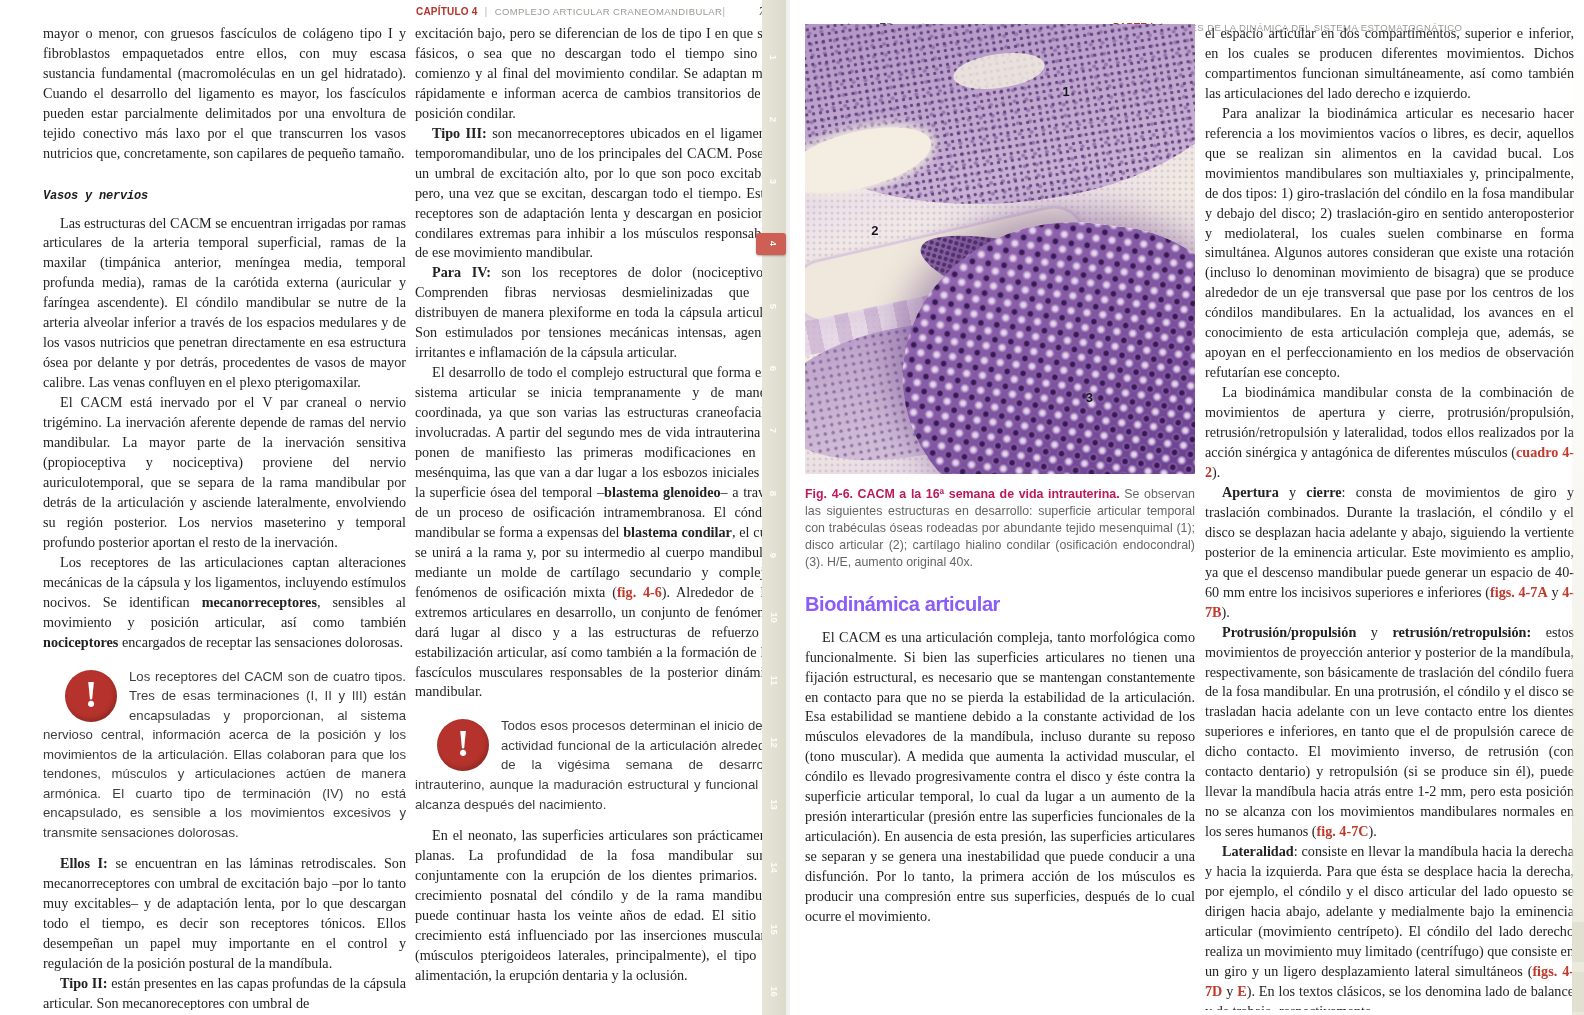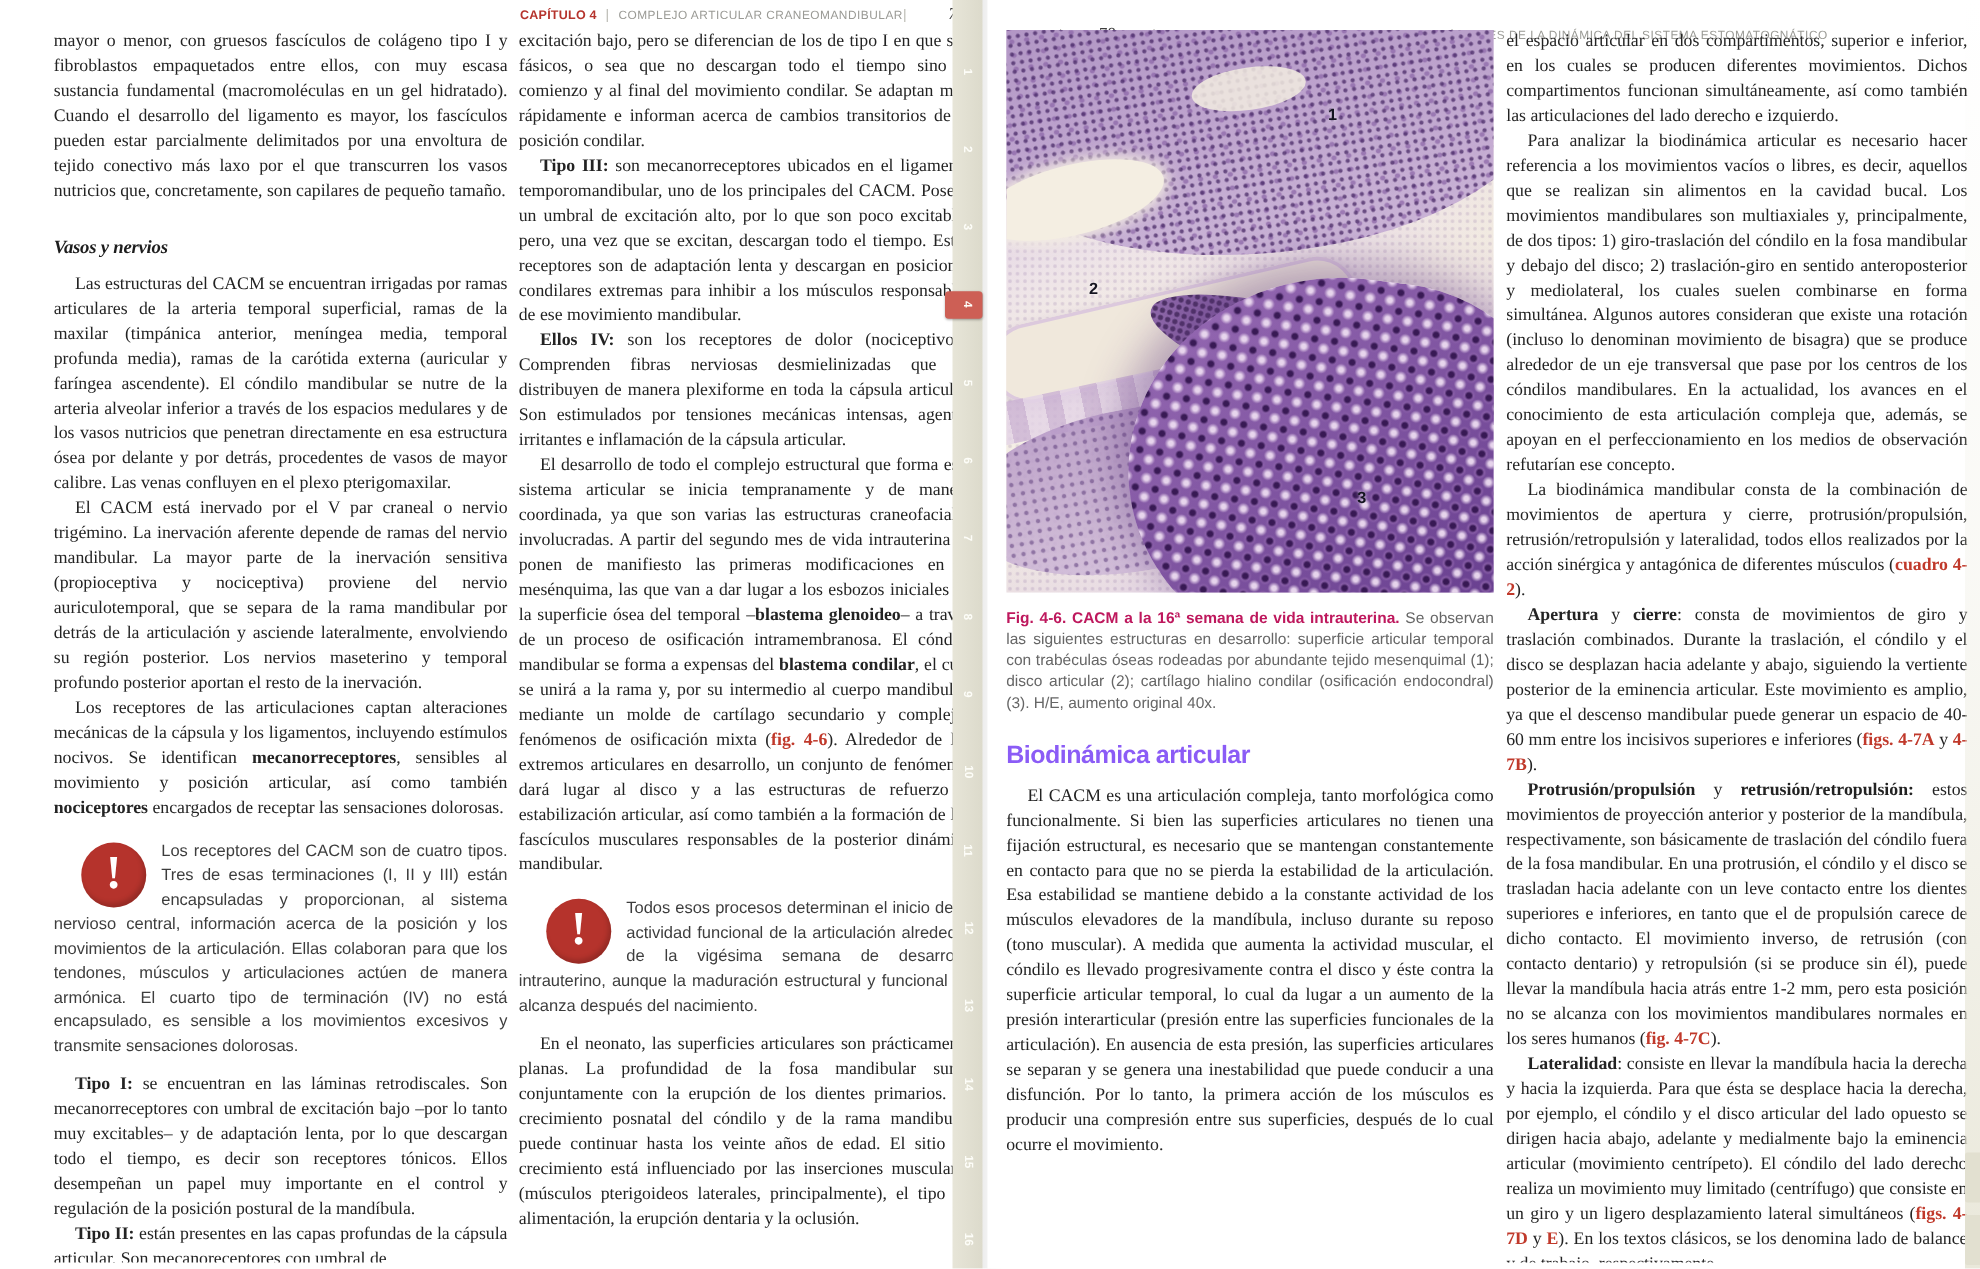--- a/index.html
+++ b/index.html
@@ -27,22 +27,22 @@
   
   .col{position:absolute;top:24px;height:986px;overflow:hidden;text-align:justify;
        font-size:14.2px;line-height:1.405;color:#232323;hyphens:auto;}
   #l-col1{left:30px;width:363px;}
   #l-col2{left:402px;width:362px;}
   #r-col1{left:15px;top:24px;width:390px;height:986px;position:absolute;overflow:hidden;}
   #r-col2{left:415px;width:369px;}
   .col p, .rich-col p{margin:0;}
   p.indent{text-indent:17px;}
   b.ref{color:#c0392b;}
-  h3.subhead{font-family:Liberation Serif, serif;font-style:italic;font-weight:bold;
-             font-size:15px;color:#1d1d1d;margin:24px 0 9px;letter-spacing:-.2px;text-align:left;}
+  h3.subhead{font-family:Liberation Mono, monospace;font-style:italic;font-weight:bold;
+             font-size:12px;color:#1d1d1d;margin:24px 0 9px;letter-spacing:-.2px;text-align:left;}
   h2.section-head{font-family:"Liberation Sans", sans-serif;font-weight:bold;font-size:20px;
              color:#8b5cf6;margin:18px 0 10px;letter-spacing:-.4px;text-align:left;}
   .warning{margin:14px 0 12px;font-family:"Liberation Sans", sans-serif;font-size:13.2px;
            line-height:1.48;color:#3d3d3d;text-align:justify;}
   .warning::after{content:"";display:block;clear:both;}
   .warn-icon{float:left;width:52px;height:52px;margin:3px 12px 2px 22px;background:#b5332c;
              border-radius:50%;display:flex;align-items:center;justify-content:center;
              box-shadow:inset -2px -3px 4px rgba(0,0,0,.18);}
   .warn-icon .bang{color:#fff;font-family:"Liberation Serif",serif;font-weight:bold;font-size:38px;line-height:1;transform:translateY(-2px);}
 
@@ -124,27 +124,27 @@
 
     <div class="col rich-col" id="l-col1">
         <p class="body-para">mayor o menor, con gruesos fascículos de colágeno tipo I y fibroblastos empaquetados entre ellos, con muy escasa sustancia fundamental (macromoléculas en un gel hidratado). Cuando el desarrollo del ligamento es mayor, los fascículos pueden estar parcialmente delimitados por una envoltura de tejido conectivo más laxo por el que transcurren los vasos nutricios que, concretamente, son capilares de pequeño tamaño.</p>
         <h3 class="subhead">Vasos y nervios</h3>
         <p class="body-para indent">Las estructuras del CACM se encuentran irrigadas por ramas articulares de la arteria temporal superficial, ramas de la maxilar (timpánica anterior, meníngea media, temporal profunda media), ramas de la carótida externa (auricular y faríngea ascendente). El cóndilo mandibular se nutre de la arteria alveolar inferior a través de los espacios medulares y de los vasos nutricios que penetran directamente en esa estructura ósea por delante y por detrás, procedentes de vasos de mayor calibre. Las venas confluyen en el plexo pterigomaxilar.</p>
         <p class="body-para indent">El CACM está inervado por el V par craneal o nervio trigémino. La inervación aferente depende de ramas del nervio mandibular. La mayor parte de la inervación sensitiva (propioceptiva y nociceptiva) proviene del nervio auriculotemporal, que se separa de la rama mandibular por detrás de la articulación y asciende lateralmente, envolviendo su región posterior. Los nervios maseterino y temporal profundo posterior aportan el resto de la inervación.</p>
         <p class="body-para indent">Los receptores de las articulaciones captan alteraciones mecánicas de la cápsula y los ligamentos, incluyendo estímulos nocivos. Se identifican <b>mecanorreceptores</b>, sensibles al movimiento y posición articular, así como también <b>nociceptores</b> encargados de receptar las sensaciones dolorosas.</p>
         <div class="warning"><span class="warn-icon">
             <span class="bang">!</span>
           </span><span class="warn-text">Los receptores del CACM son de cuatro tipos. Tres de esas terminaciones (I, II y III) están encapsuladas y proporcionan, al sistema nervioso central, información acerca de la posición y los movimientos de la articulación. Ellas colaboran para que los tendones, músculos y articulaciones actúen de manera armónica. El cuarto tipo de terminación (IV) no está encapsulado, es sensible a los movimientos excesivos y transmite sensaciones dolorosas.</span></div>
-        <p class="body-para indent"><b>Tipo I:</b> se encuentran en las láminas retrodiscales. Son mecanorreceptores con umbral de excitación bajo –por lo tanto muy excitables– y de adaptación lenta, por lo que descargan todo el tiempo, es decir son receptores tónicos. Ellos desempeñan un papel muy importante en el control y regulación de la posición postural de la mandíbula.</p>
+        <p class="body-para indent"><b>Ellos I:</b> se encuentran en las láminas retrodiscales. Son mecanorreceptores con umbral de excitación bajo –por lo tanto muy excitables– y de adaptación lenta, por lo que descargan todo el tiempo, es decir son receptores tónicos. Ellos desempeñan un papel muy importante en el control y regulación de la posición postural de la mandíbula.</p>
         <p class="body-para indent"><b>Tipo II:</b> están presentes en las capas profundas de la cápsula articular. Son mecanoreceptores con umbral de</p>
       </div>
     <div class="col rich-col" id="l-col2">
         <p class="body-para">excitación bajo, pero se diferencian de los de tipo I en que son fásicos, o sea que no descargan todo el tiempo sino al comienzo y al final del movimiento condilar. Se adaptan muy rápidamente e informan acerca de cambios transitorios de la posición condilar.</p>
         <p class="body-para indent"><b>Tipo III:</b> son mecanorreceptores ubicados en el ligamento temporomandibular, uno de los principales del CACM. Poseen un umbral de excitación alto, por lo que son poco excitables pero, una vez que se excitan, descargan todo el tiempo. Estos receptores son de adaptación lenta y descargan en posiciones condilares extremas para inhibir a los músculos responsables de ese movimiento mandibular.</p>
-        <p class="body-para indent"><b>Ellos IV:</b> son los receptores de dolor (nociceptivos). Comprenden fibras nerviosas desmielinizadas que se distribuyen de manera plexiforme en toda la cápsula articular. Son estimulados por tensiones mecánicas intensas, agentes irritantes e inflamación de la cápsula articular.</p>
+        <p class="body-para indent"><b>Para IV:</b> son los receptores de dolor (nociceptivos). Comprenden fibras nerviosas desmielinizadas que se distribuyen de manera plexiforme en toda la cápsula articular. Son estimulados por tensiones mecánicas intensas, agentes irritantes e inflamación de la cápsula articular.</p>
         <p class="body-para indent">El desarrollo de todo el complejo estructural que forma este sistema articular se inicia tempranamente y de manera coordinada, ya que son varias las estructuras craneofaciales involucradas. A partir del segundo mes de vida intrauterina se ponen de manifiesto las primeras modificaciones en el mesénquima, las que van a dar lugar a los esbozos iniciales de la superficie ósea del temporal –<b>blastema glenoideo</b>– a través de un proceso de osificación intramembranosa. El cóndilo mandibular se forma a expensas del <b>blastema condilar</b>, el cual se unirá a la rama y, por su intermedio al cuerpo mandibular, mediante un molde de cartílago secundario y complejos fenómenos de osificación mixta (<b class="ref">fig. 4-6</b>). Alrededor de los extremos articulares en desarrollo, un conjunto de fenómenos dará lugar al disco y a las estructuras de refuerzo y estabilización articular, así como también a la formación de los fascículos musculares responsables de la posterior dinámica mandibular.</p>
         <div class="warning"><span class="warn-icon">
             <span class="bang">!</span>
           </span><span class="warn-text">Todos esos procesos determinan el inicio de la actividad funcional de la articulación alrededor de la vigésima semana de desarrollo intrauterino, aunque la maduración estructural y funcional se alcanza después del nacimiento.</span></div>
         <p class="body-para indent">En el neonato, las superficies articulares son prácticamente planas. La profundidad de la fosa mandibular surge conjuntamente con la erupción de los dientes primarios. El crecimiento posnatal del cóndilo y de la rama mandibular puede continuar hasta los veinte años de edad. El sitio de crecimiento está influenciado por las inserciones musculares (músculos pterigoideos laterales, principalmente), el tipo de alimentación, la erupción dentaria y la oclusión.</p>
       </div>
   </div>
 
   <div id="tabstrip">
       <div class="tab">

